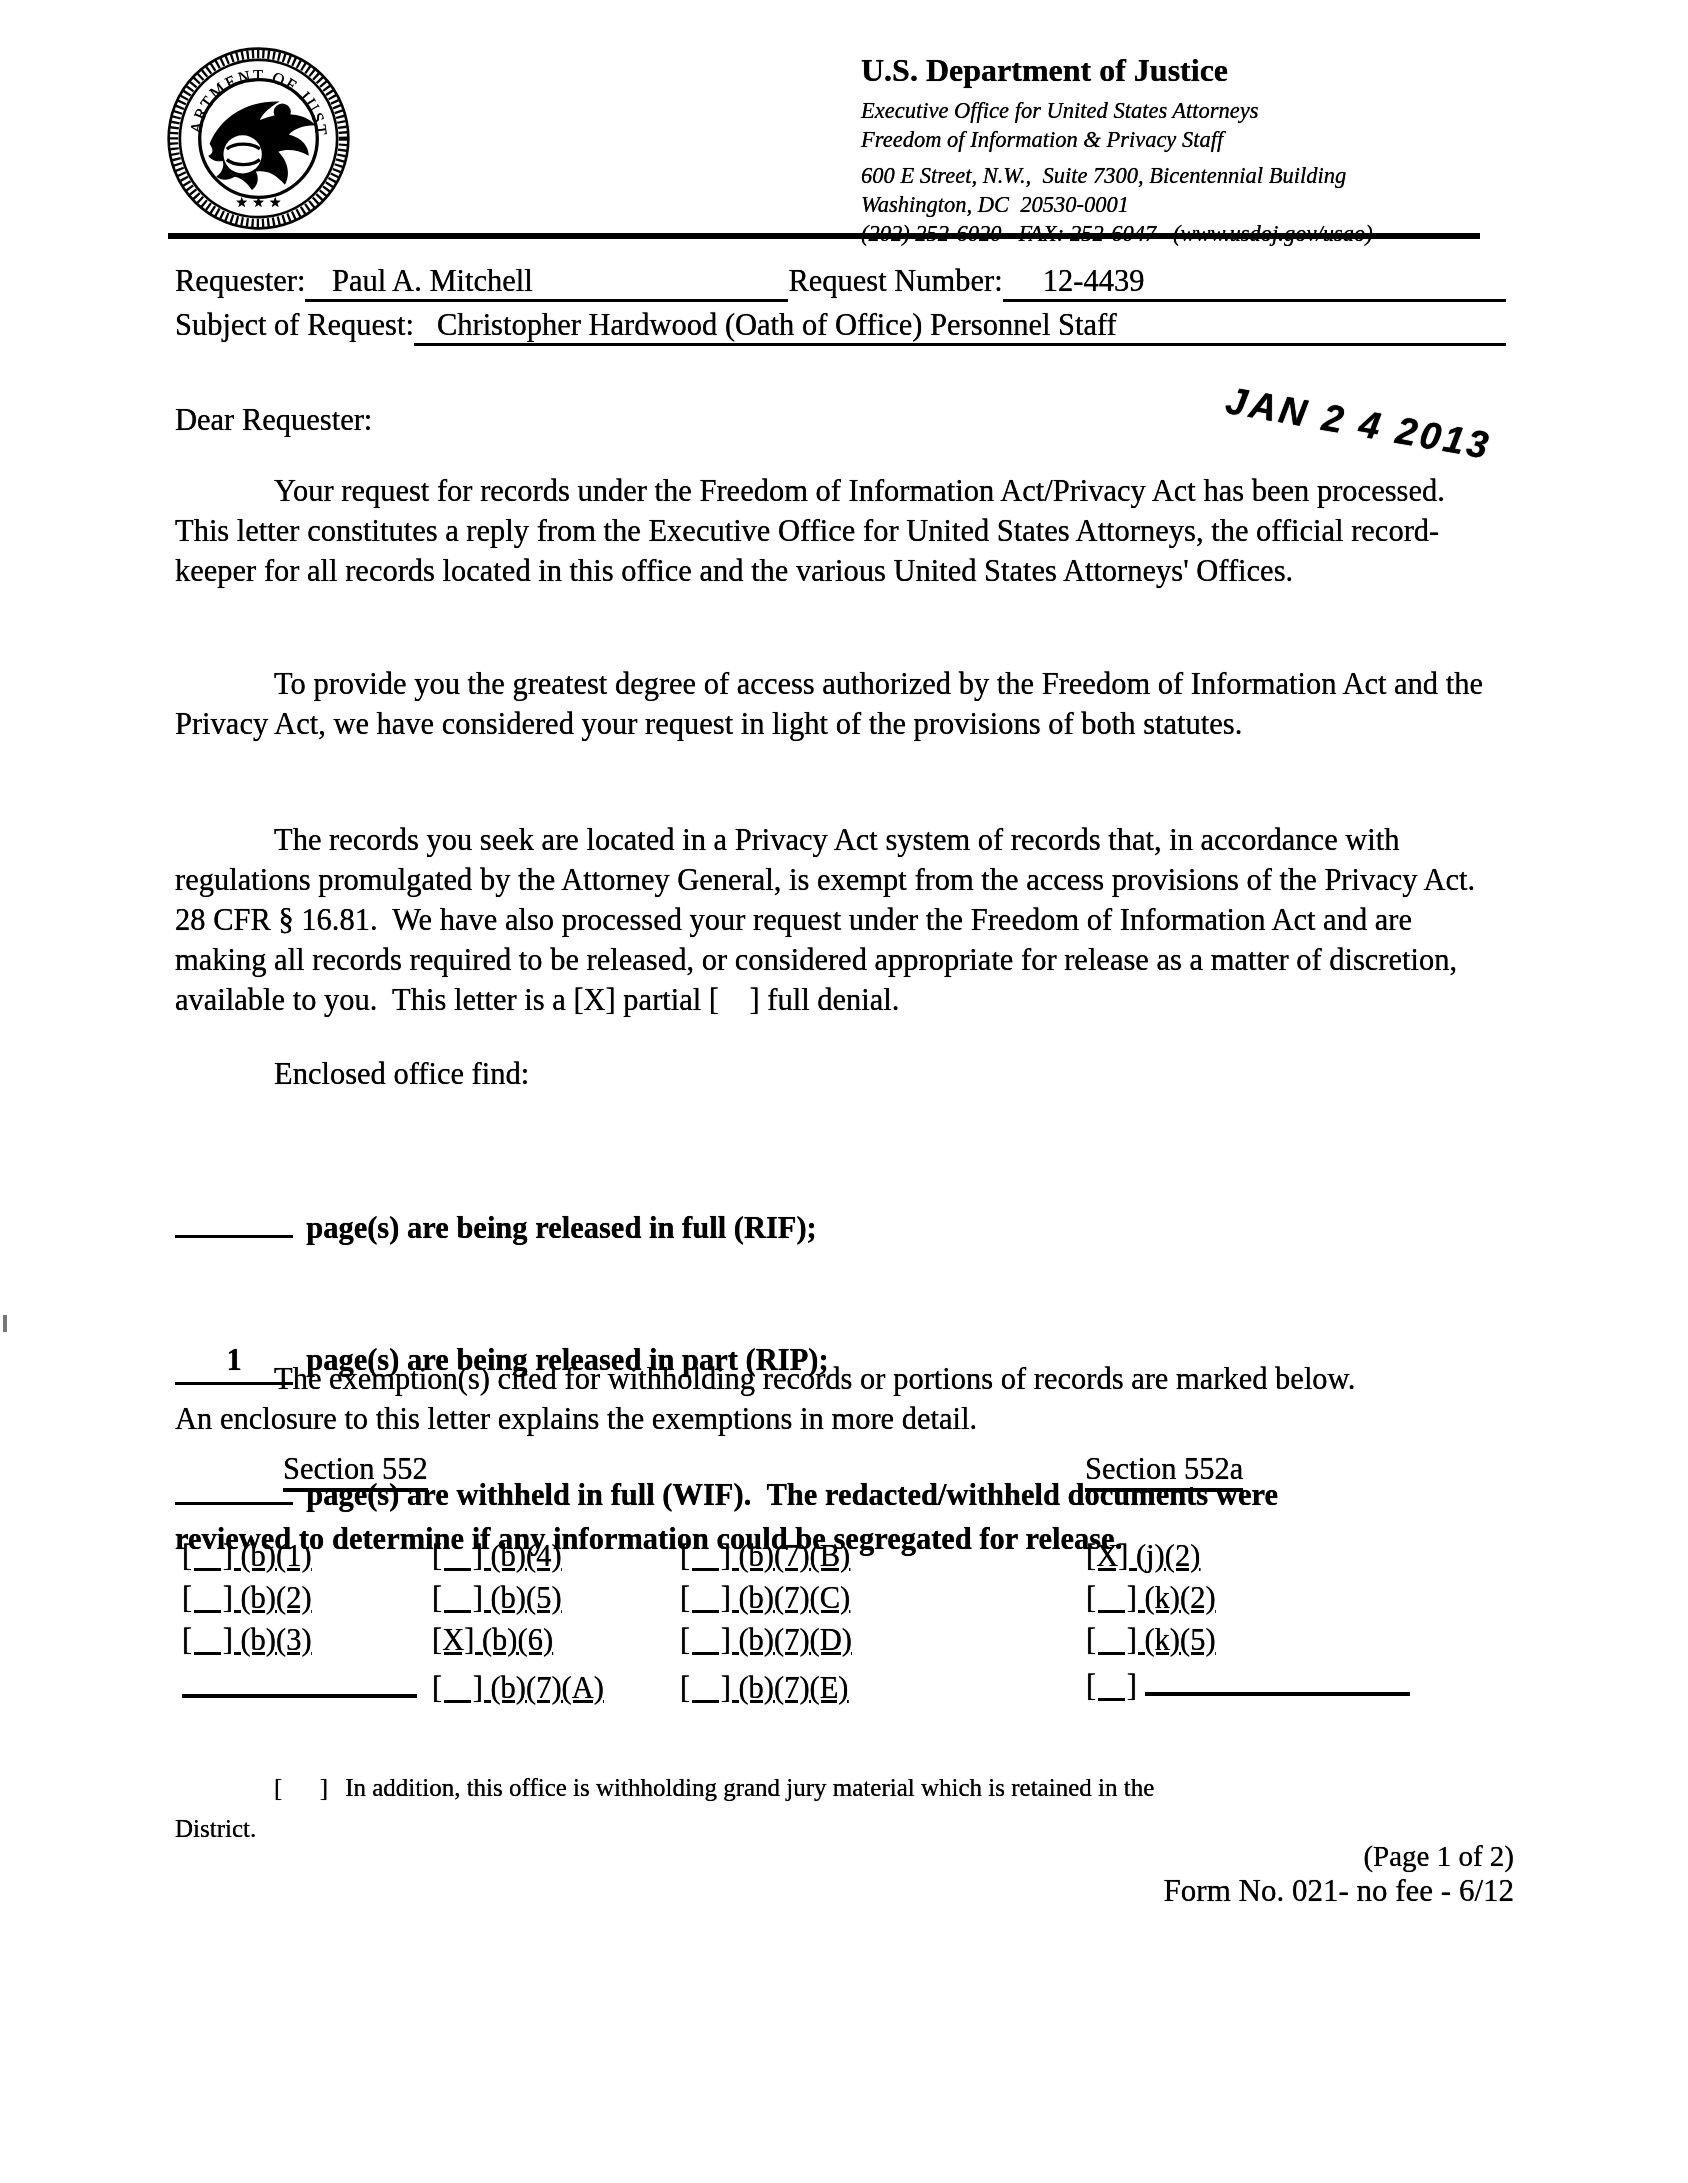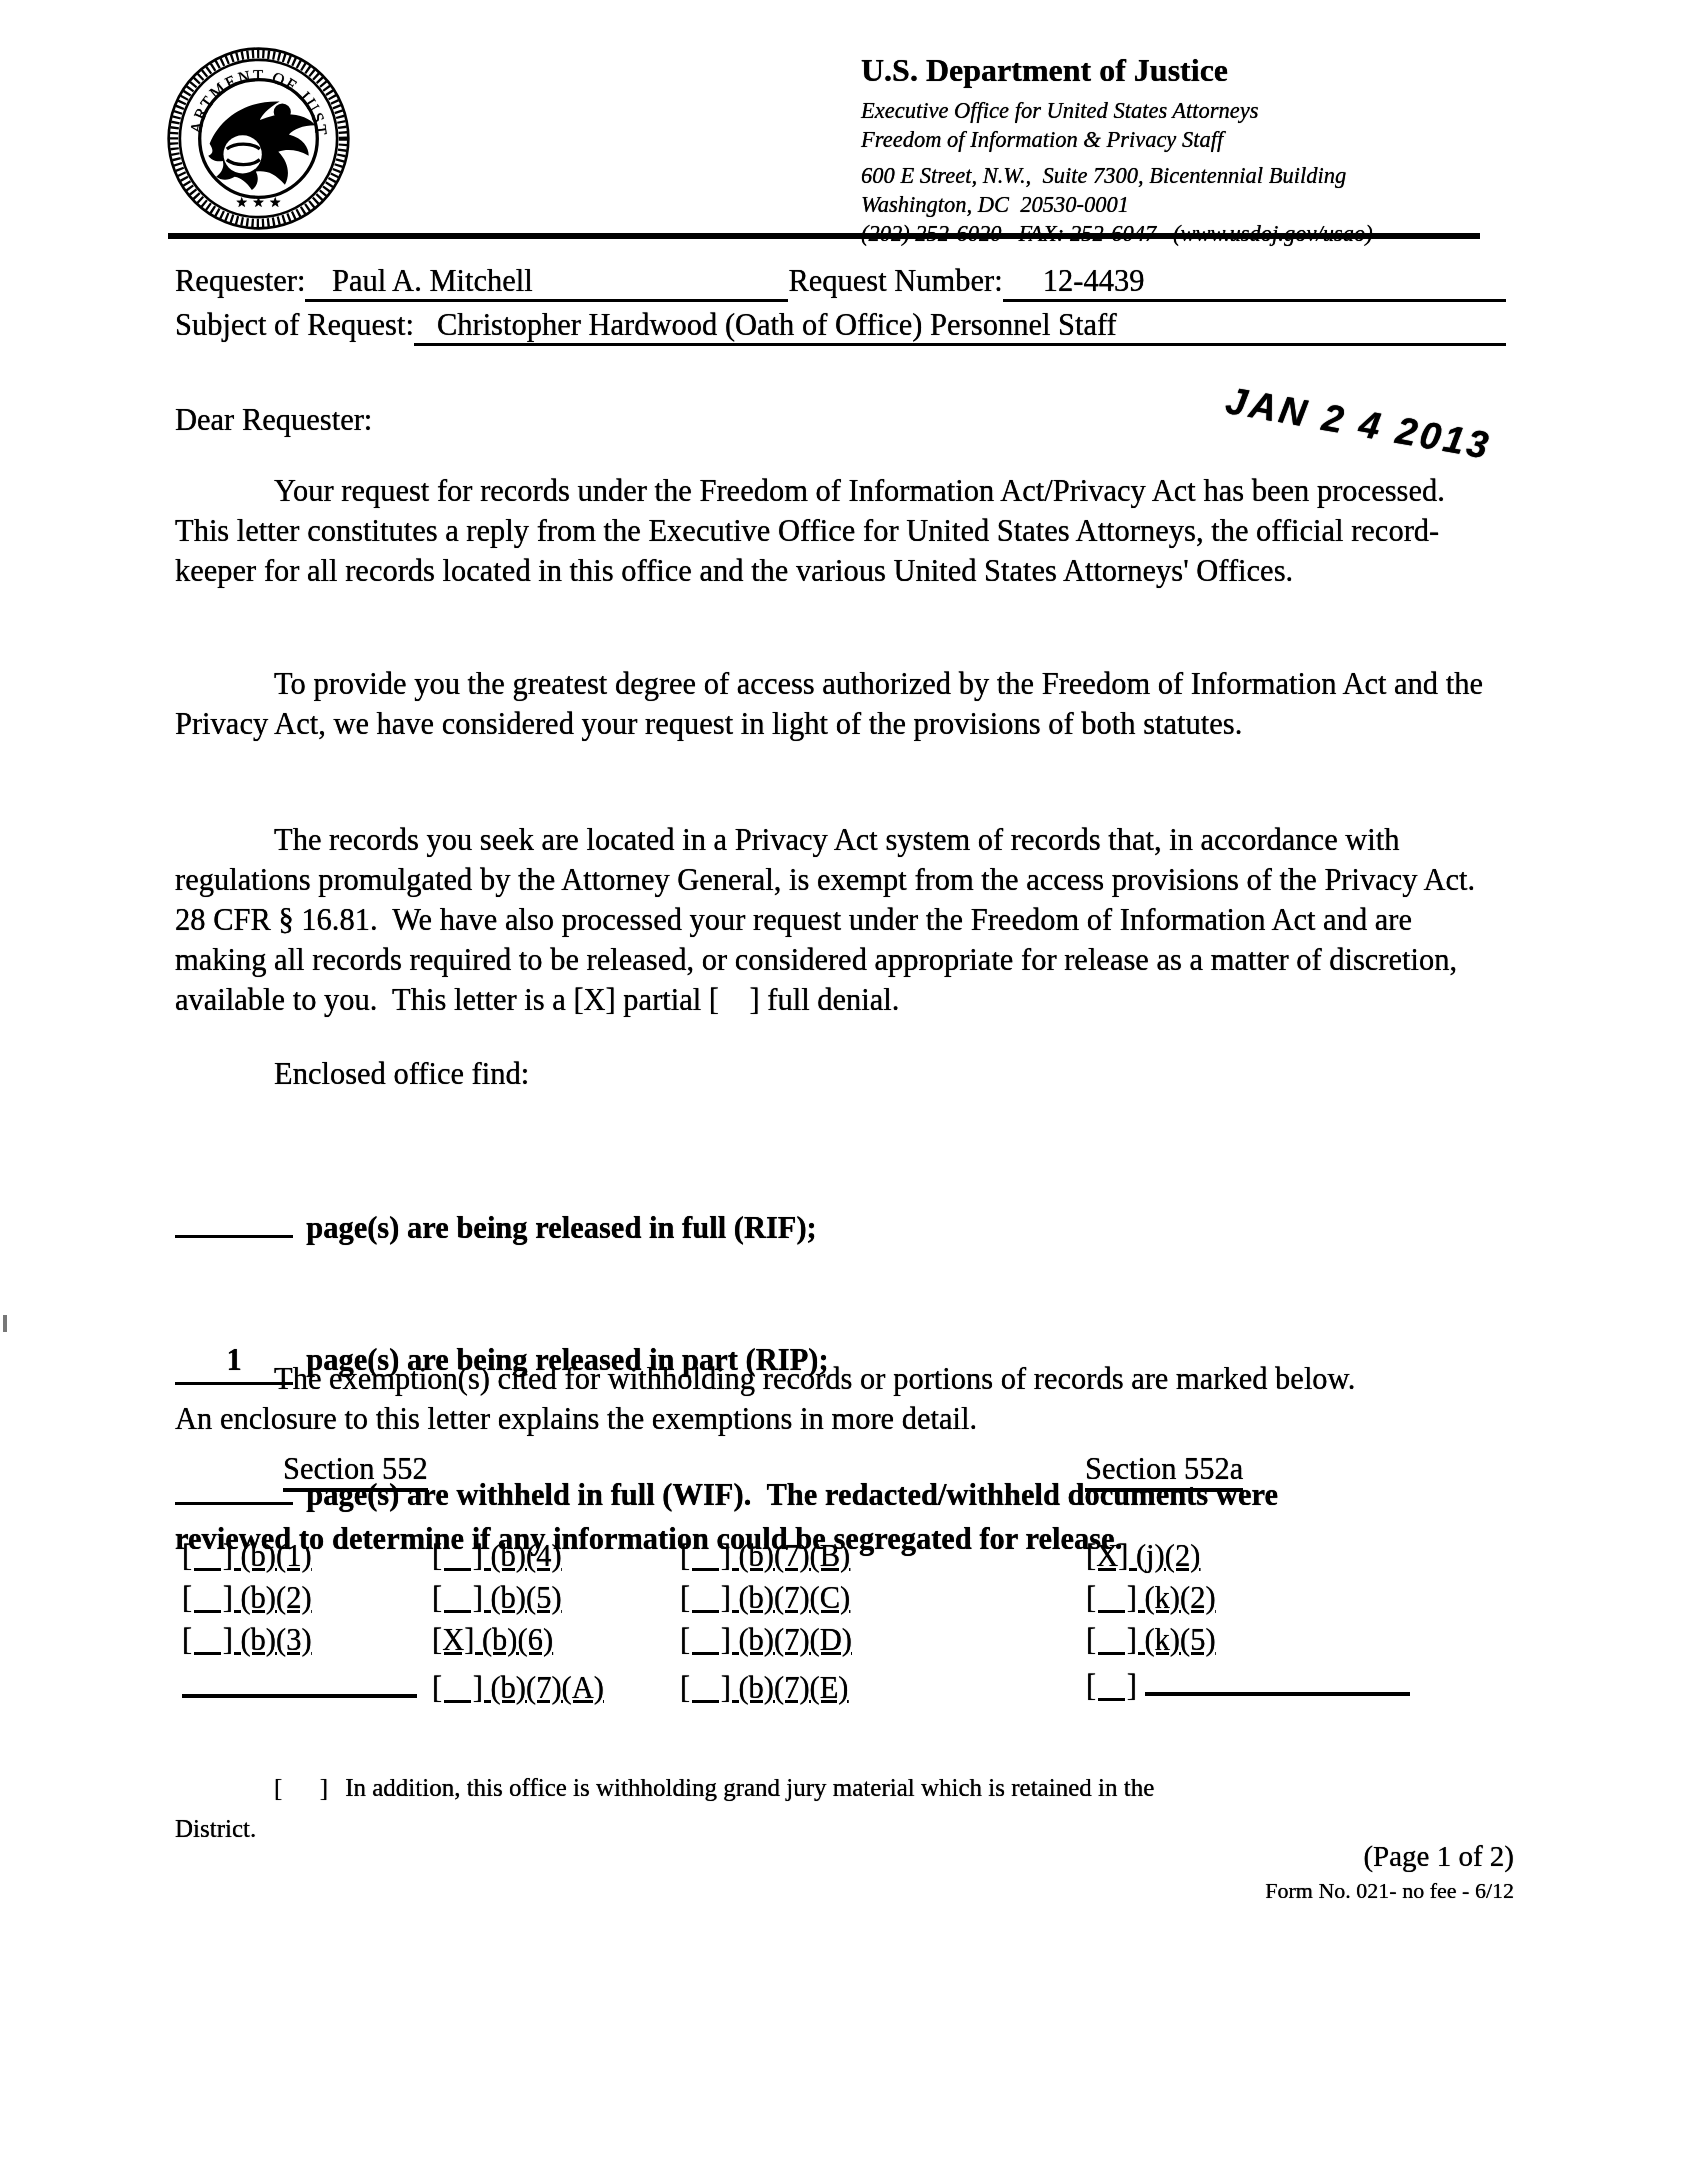--- a/index.html
+++ b/index.html
@@ -67,21 +67,21 @@
   .c3{flex:1 1 auto;}
   .blank-long{display:inline-block;width:235px;height:33px;border-bottom:4.6px solid #000;}
   .blank-552a{display:inline-block;width:265px;height:30.5px;border-bottom:4.6px solid #000;margin-left:8px;}
 
   
   .inadd{position:absolute;left:175px;top:1767px;width:1334px;font-size:25px;
          line-height:41px;white-space:pre-wrap;text-indent:99px;}
   .inadd .bracket{margin-right:17px;white-space:pre;}
   .footer{position:absolute;left:175px;top:1838px;width:1339px;text-align:right;}
   .f-page{font-size:29px;line-height:37px;}
-  .f-form{font-size:22px;line-height:32px;}
+  .f-form{font-size:31px;line-height:32px;}
   .scan-artifact{position:absolute;left:2.6px;top:1315px;width:4px;height:17px;background:#777;}
 </style>
 </head>
 <body>
 
 <div class="page">
 
   <div class="seal">
     <svg viewBox="0 0 280 280" width="185" height="185" xmlns="http://www.w3.org/2000/svg">
       <circle cx="140" cy="140" r="136" fill="none" stroke="#000" stroke-width="4"></circle>

